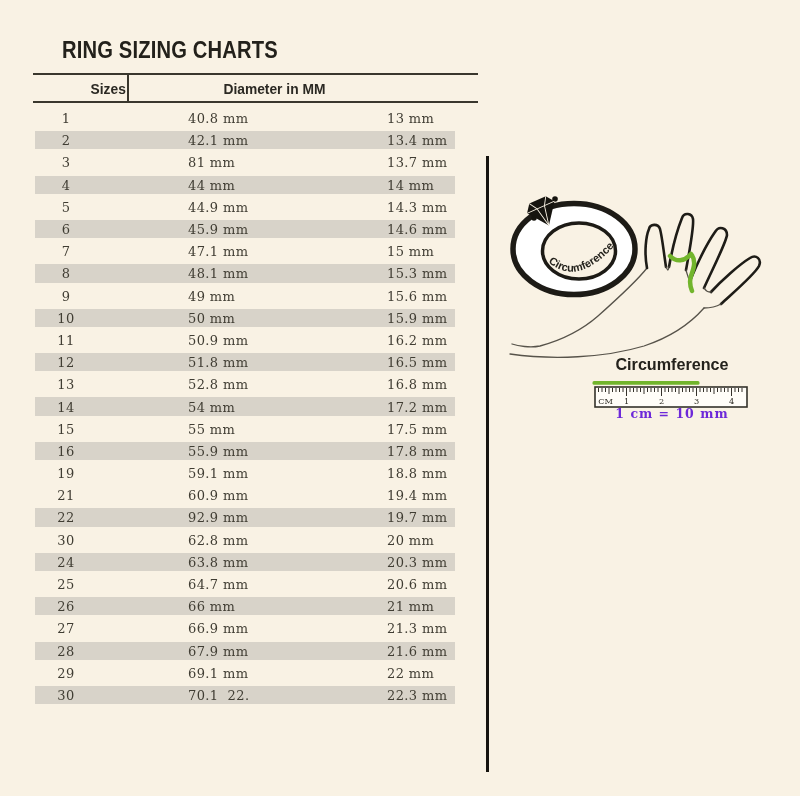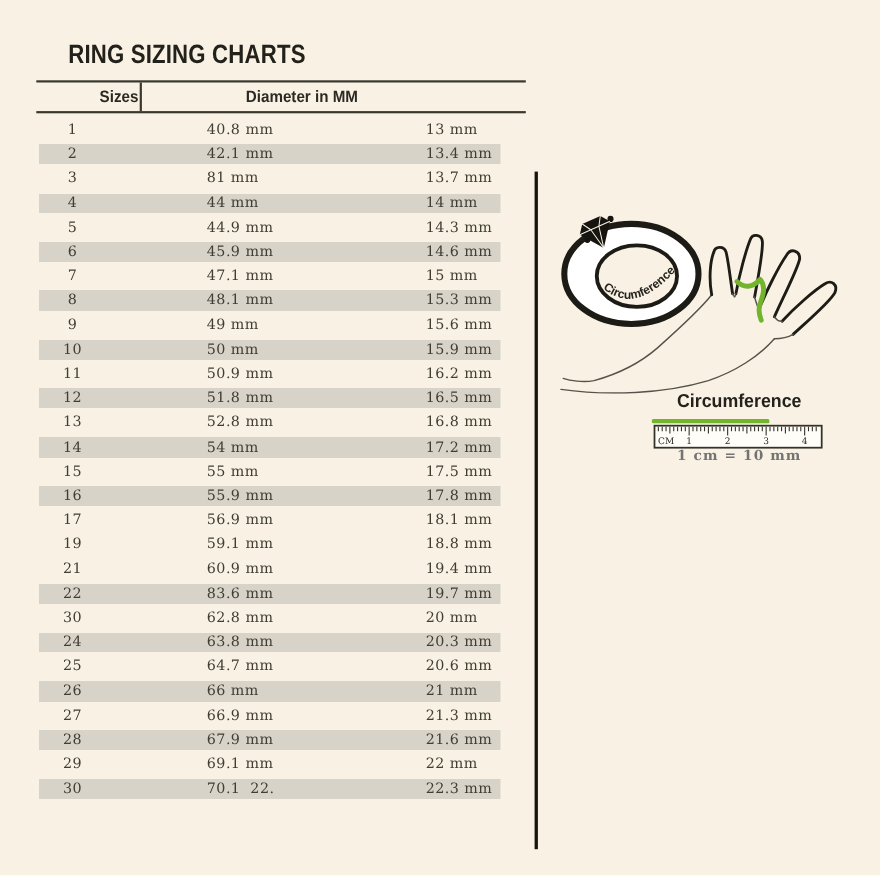--- a/index.html
+++ b/index.html
@@ -31,21 +31,21 @@
   .c3{left:352px;}
 
   
   .vdivider{position:absolute;left:486px;top:156px;width:3px;height:616px;background:#16140f;}
   .illus{position:absolute;left:500px;top:188px;width:300px;height:170px;}
 
   .ruler-label{position:absolute;left:592px;top:355px;width:160px;text-align:center;
     font-weight:bold;font-size:17px;color:#24221c;transform:scaleX(.95);}
   .ruler-svg{position:absolute;left:592px;top:378px;width:160px;height:32px;}
   .unit-note{position:absolute;left:592px;top:406px;width:160px;text-align:center;
-    font-family:"DejaVu Serif",serif;font-weight:bold;font-size:12.5px;letter-spacing:1px;color:#737373;}
+    font-family:"DejaVu Serif",serif;font-weight:bold;font-size:12.5px;letter-spacing:1px;color:#6d28d9;}
 </style>
 </head>
 <body>
 
 <div class="canvas" style="--bg: #f9f2e4; --alt: #d8d3c9;">
 
   <div class="page-title">RING SIZING CHARTS</div>
 
   <div class="thead">
     <div class="th">
@@ -131,37 +131,32 @@
         <span class="cell c1">15</span>
         <span class="cell c2">55 mm</span>
         <span class="cell c3">17.5 mm</span>
       </div>
       <div class="row alt">
         <span class="cell c1">16</span>
         <span class="cell c2">55.9 mm</span>
         <span class="cell c3">17.8 mm</span>
       </div>
       <div class="row">
-        <span class="cell c1">17</span>
-        <span class="cell c2">56.9 mm</span>
-        <span class="cell c3">18.1 mm</span>
-      </div>
-      <div class="row">
         <span class="cell c1">19</span>
         <span class="cell c2">59.1 mm</span>
         <span class="cell c3">18.8 mm</span>
       </div>
       <div class="row">
         <span class="cell c1">21</span>
         <span class="cell c2">60.9 mm</span>
         <span class="cell c3">19.4 mm</span>
       </div>
       <div class="row alt">
         <span class="cell c1">22</span>
-        <span class="cell c2">83.6 mm</span>
+        <span class="cell c2">92.9 mm</span>
         <span class="cell c3">19.7 mm</span>
       </div>
       <div class="row">
         <span class="cell c1">30</span>
         <span class="cell c2">62.8 mm</span>
         <span class="cell c3">20 mm</span>
       </div>
       <div class="row alt">
         <span class="cell c1">24</span>
         <span class="cell c2">63.8 mm</span>

